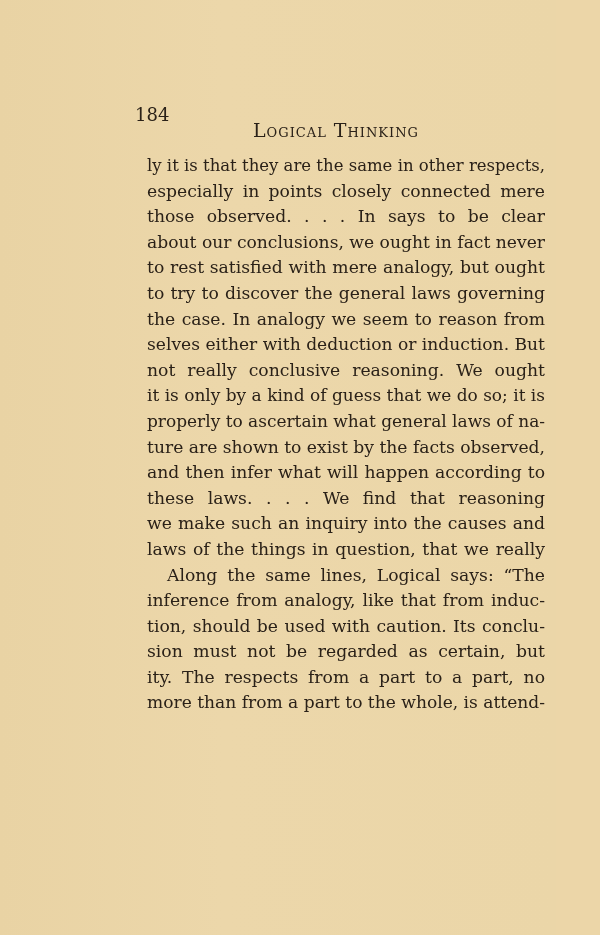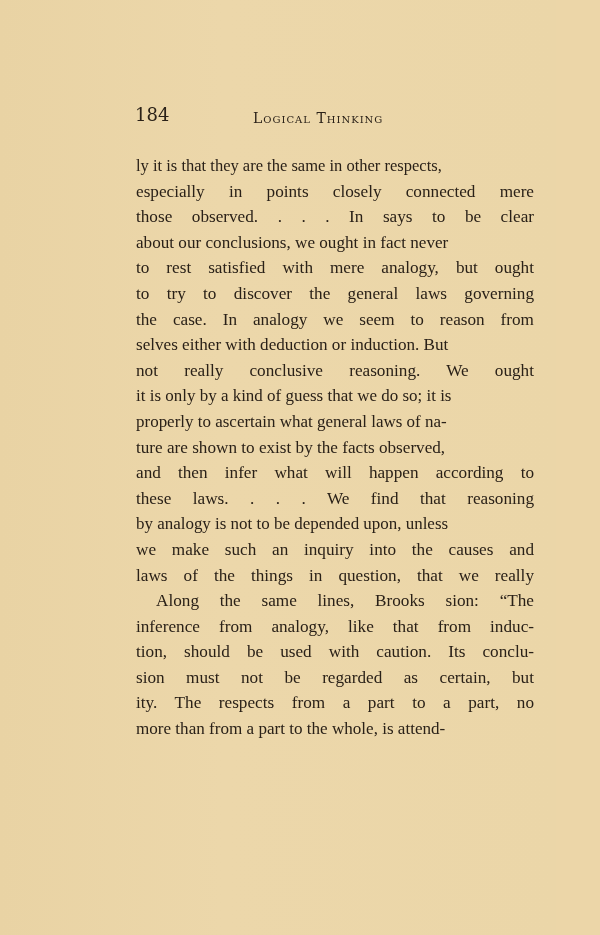--- a/index.html
+++ b/index.html
@@ -32,32 +32,31 @@
       position: absolute;
       left: 0;
       top: 0;
       font-size: 18px;
       font-family: "DejaVu Serif", serif;
       color: #2a2118;
     }
     .running-head {
       position: absolute;
       left: 118px;
-      top: 6px;
-      font-size: 14px;
+      top: 15px;
+      font-size: 19px;
       font-variant: small-caps;
       letter-spacing: 1px;
       color: #2a2118;
     }
     .text-block {
       position: absolute;
       top: 153px;
-      left: 136px;
+      left: 147px;
       width: 398px;
-      font-family: Liberation Serif, serif;
     }
     .line {
       height: 25.6px;
       line-height: 25.6px;
       font-size: 17.2px;
       white-space: nowrap;
       text-align: justify;
       text-align-last: justify;
       overflow: hidden;
     }
@@ -82,23 +81,22 @@
       <div class="line"><span style="white-space: nowrap; word-spacing: 0px;">to rest satisfied with mere analogy, but ought</span></div>
       <div class="line"><span style="white-space: nowrap; word-spacing: 0px;">to try to discover the general laws governing</span></div>
       <div class="line"><span style="white-space: nowrap; word-spacing: 0px;">the case. In analogy we seem to reason from</span></div>
       <div class="line"><span style="white-space: nowrap; display: inline-block; transform-origin: left center; transform: scaleX(0.995973);">selves either with deduction or induction. But</span></div>
       <div class="line"><span style="white-space: nowrap; word-spacing: 0px;">not really conclusive reasoning. We ought</span></div>
       <div class="line"><span style="white-space: nowrap; display: inline-block; transform-origin: left center; transform: scaleX(0.987708);">it is only by a kind of guess that we do so; it is</span></div>
       <div class="line"><span style="white-space: nowrap; display: inline-block; transform-origin: left center; transform: scaleX(0.987861);">properly to ascertain what general laws of na-</span></div>
       <div class="line"><span style="white-space: nowrap; display: inline-block; transform-origin: left center; transform: scaleX(0.998002);">ture are shown to exist by the facts observed,</span></div>
       <div class="line"><span style="white-space: nowrap; word-spacing: 0px;">and then infer what will happen according to</span></div>
       <div class="line"><span style="white-space: nowrap; word-spacing: 0px;">these laws. . . . We find that reasoning</span></div>
-      <div class="line"><span style="white-space: nowrap; display: inline-block; transform-origin: left center; transform: scaleX(0.986102);">by analogy is not to be depended upon, unless</span></div>
       <div class="line"><span style="white-space: nowrap; word-spacing: 0px;">we make such an inquiry into the causes and</span></div>
       <div class="line"><span style="white-space: nowrap; word-spacing: 0px;">laws of the things in question, that we really</span></div>
-      <div class="line indent"><span style="white-space: nowrap; word-spacing: 0px;">Along the same lines, Brooks sion: “The</span></div>
+      <div class="line indent"><span style="white-space: nowrap; word-spacing: 0px;">Along the same lines, Logical says: “The</span></div>
       <div class="line"><span style="white-space: nowrap; word-spacing: 0px;">inference from analogy, like that from induc-</span></div>
       <div class="line"><span style="white-space: nowrap; word-spacing: 0px;">tion, should be used with caution. Its conclu-</span></div>
       <div class="line"><span style="white-space: nowrap; word-spacing: 0px;">sion must not be regarded as certain, but</span></div>
       <div class="line"><span style="white-space: nowrap; word-spacing: 0px;">ity. The respects from a part to a part, no</span></div>
       <div class="line"><span style="white-space: nowrap; display: inline-block; transform-origin: left center; transform: scaleX(0.993913);">more than from a part to the whole, is attend-</span></div>
     </div>
 </div>
 
 </body></html>

